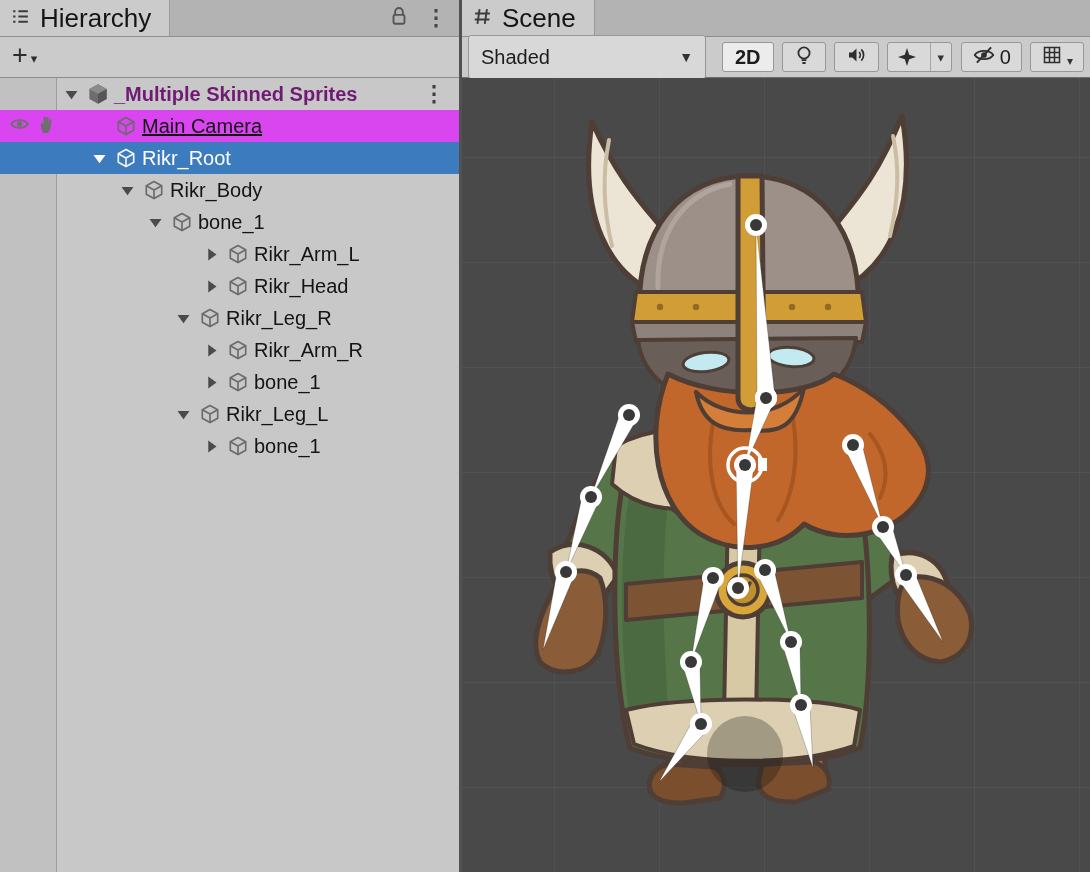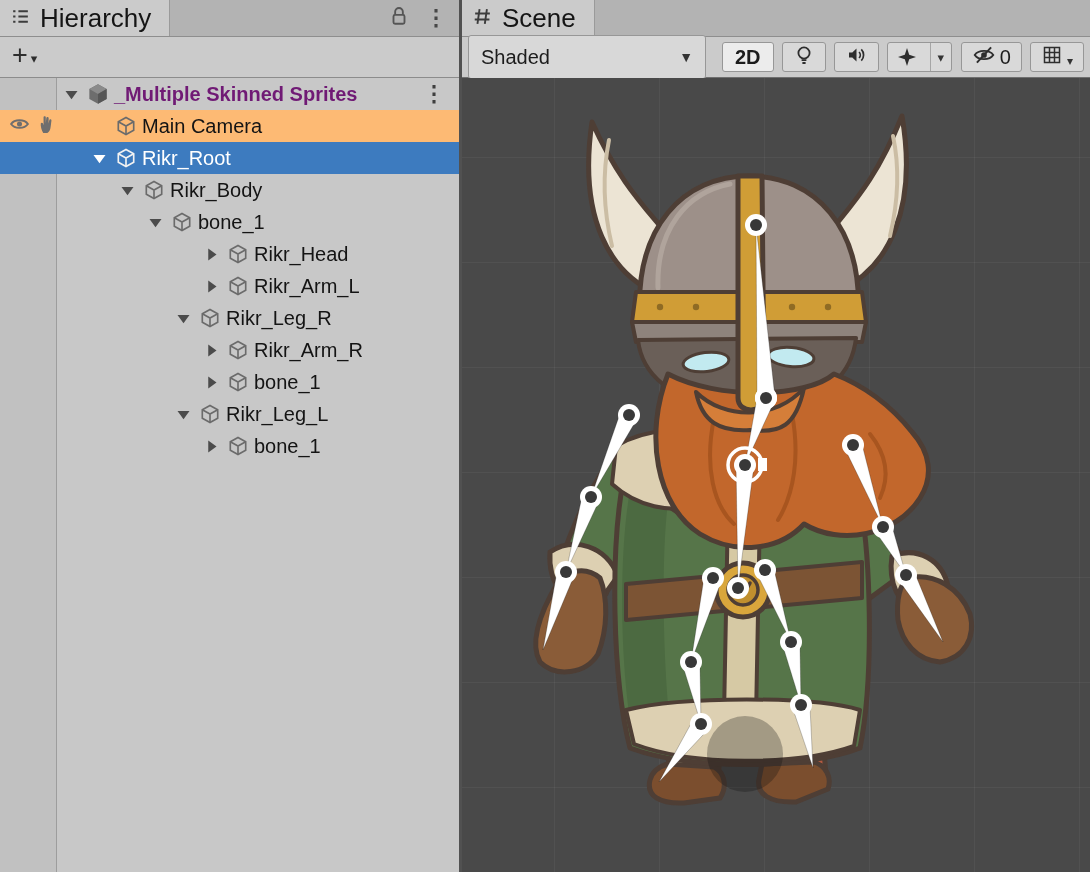--- a/index.html
+++ b/index.html
@@ -21,21 +21,21 @@
   .htoolbar { height:41px; min-height:41px; background:#cbcbcb; border-bottom:1px solid #8c8c8c; display:flex; align-items:center; padding:0 8px; }
   .plus { font-size:27px; color:#2d2d2d; line-height:1; padding:0 2px 3px 4px; }
   .plus-arrow { font-size:13px; color:#2d2d2d; padding:2px 2px 0 1px; }
   .search { flex:1; margin-left:22px; margin-right:4px; height:29px; border:1.5px solid #8d8d8d; border-radius:15px; background:#d5d5d5; display:flex; align-items:center; padding:0 10px; gap:7px; }
   .search-text { color:#5d5d5d; font-size:20px; }
 
   
   .tree { flex:1; position:relative; background:#c8c8c8; overflow:hidden; }
   .gutter-stripe { position:absolute; left:0; top:0; bottom:0; width:57px; background:#c1c1c1; border-right:1px solid #9d9d9d; }
   .trow { position:relative; z-index:1; height:32px; display:flex; align-items:center; font-size:20px; color:#141414; cursor:default; }
-  .trow.hover { background:#fdba74; }
+  .trow.hover { background:#d946ef;text-decoration:underline; }
   .trow.selected { background:#3d7bbf; color:#ffffff; }
   .gutter-cell { width:58px; min-width:58px; height:100%; display:flex; align-items:center; padding-left:9px; gap:7px; }
   .tri { width:26px; min-width:26px; display:flex; align-items:center; justify-content:center; color:#4b4b4b; }
   .trow.selected .tri { color:#ffffff; }
   .obj-icon { width:27px; min-width:27px; display:flex; align-items:center; justify-content:center; color:#6b6b6b; }
   .trow.selected .obj-icon { color:#f2f2f2; }
   .rlabel { margin-left:3px; white-space:nowrap; }
   .trow.bold .rlabel { font-weight:bold; color:#701a75; }
   .row-kebab { margin-left:auto; padding-right:14px; color:#3f3f3f; font-size:22px; font-weight:bold; line-height:1; }
 
@@ -200,39 +200,39 @@
             </svg>
           </div>
           <div class="obj-icon">
             <svg width="22" height="22" viewBox="0 0 20 20">
               <g fill="none" stroke="currentColor" stroke-width="1.5">
                 <path d="M10 2.2 L17 6.1 V13.9 L10 17.8 L3 13.9 V6.1 Z"></path>
                 <path d="M3 6.1 L10 10 L17 6.1 M10 10 V17.8"></path>
               </g>
             </svg>
           </div>
+          <span class="rlabel">Rikr_Arm_L</span>
+        </div>
+        <div class="trow">
+          <div class="gutter-cell"></div>
+          <div style="width: 140px; min-width: 140px;"></div>
+          <div class="tri">
+            <svg width="15" height="15" viewBox="0 0 12 12">
+              <path d="M3.4 1.2 L10 6 L3.4 10.8 Z" fill="currentColor"></path>
+            </svg>
+          </div>
+          <div class="obj-icon">
+            <svg width="22" height="22" viewBox="0 0 20 20">
+              <g fill="none" stroke="currentColor" stroke-width="1.5">
+                <path d="M10 2.2 L17 6.1 V13.9 L10 17.8 L3 13.9 V6.1 Z"></path>
+                <path d="M3 6.1 L10 10 L17 6.1 M10 10 V17.8"></path>
+              </g>
+            </svg>
+          </div>
           <span class="rlabel">Rikr_Head</span>
-        </div>
-        <div class="trow">
-          <div class="gutter-cell"></div>
-          <div style="width: 140px; min-width: 140px;"></div>
-          <div class="tri">
-            <svg width="15" height="15" viewBox="0 0 12 12">
-              <path d="M3.4 1.2 L10 6 L3.4 10.8 Z" fill="currentColor"></path>
-            </svg>
-          </div>
-          <div class="obj-icon">
-            <svg width="22" height="22" viewBox="0 0 20 20">
-              <g fill="none" stroke="currentColor" stroke-width="1.5">
-                <path d="M10 2.2 L17 6.1 V13.9 L10 17.8 L3 13.9 V6.1 Z"></path>
-                <path d="M3 6.1 L10 10 L17 6.1 M10 10 V17.8"></path>
-              </g>
-            </svg>
-          </div>
-          <span class="rlabel">Rikr_Arm_L</span>
         </div>
         <div class="trow">
           <div class="gutter-cell"></div>
           <div style="width: 112px; min-width: 112px;"></div>
           <div class="tri">
             <svg width="15" height="15" viewBox="0 0 12 12">
               <path d="M1.2 3.2 H10.8 L6 9.8 Z" fill="currentColor"></path>
             </svg>
           </div>
           <div class="obj-icon">

